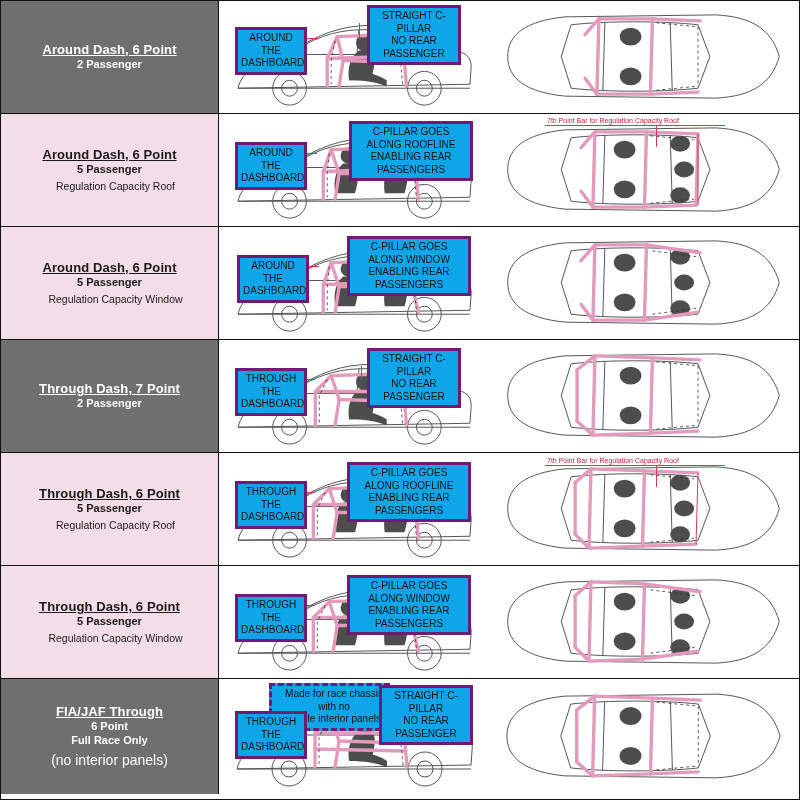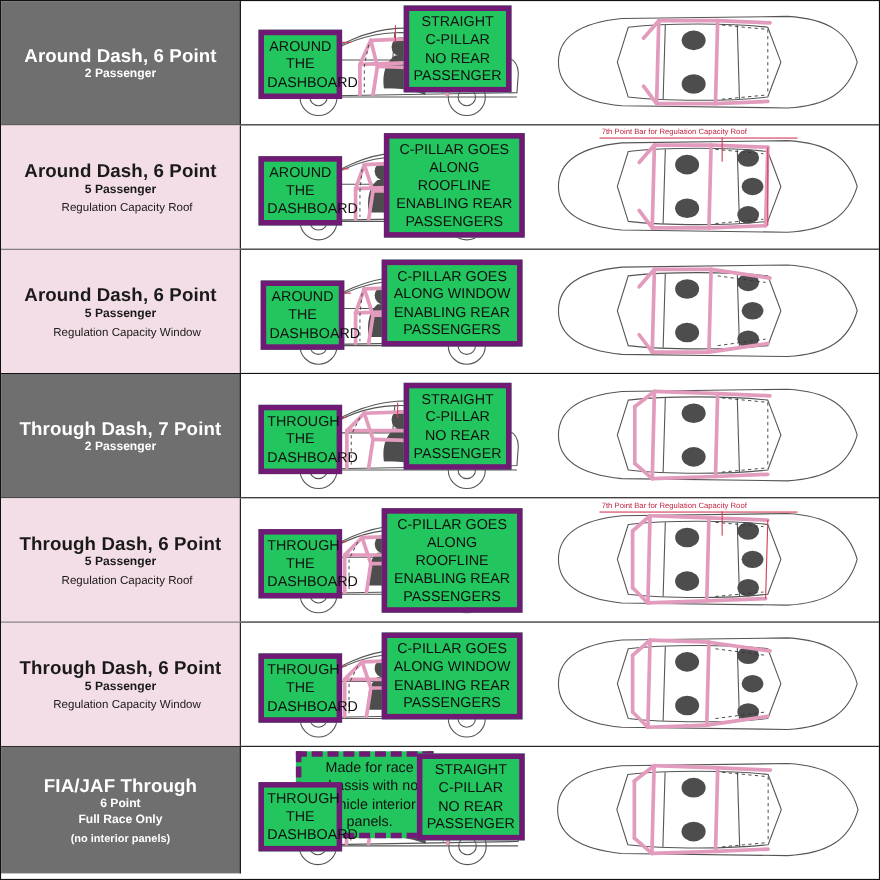--- a/index.html
+++ b/index.html
@@ -4,31 +4,31 @@
 <style>
   html,body{margin:0;padding:0;background:#ffffff;}
   body{width:800px;height:800px;font-family:"Liberation Sans",sans-serif;color:#111;overflow:hidden;}
   #sheet{width:800px;height:800px;position:relative;box-sizing:border-box;border:1px solid #111;}
   .row{display:flex;width:100%;box-sizing:border-box;border-bottom:1px solid #111;position:relative;}
   .row:last-child{border-bottom:none;}
   .label{width:218px;flex:0 0 218px;box-sizing:border-box;border-right:1px solid #111;
          display:flex;flex-direction:column;align-items:center;justify-content:center;text-align:center;padding:4px 6px;}
   .label.dark{background:#6f6f6f;color:#ffffff;}
   .label.pink{background:#f3dde6;color:#1a1a1a;}
-  .label .l1{font-size:17px;font-weight:bold;line-height:1.25;letter-spacing:.1px;}
+  .label .l1{font-size:13px;font-weight:bold;line-height:1.25;letter-spacing:.1px;text-decoration:underline;}
   .label .l2{font-size:11px;font-weight:bold;line-height:1.25;}
   .label .sub{font-size:10.5px;font-weight:normal;margin-top:3px;line-height:1.2;margin-left:12px;}
-  .label .sub2{font-size:10px;font-weight:bold;margin-top:4px;line-height:1.2;}
+  .label .sub2{font-size:14px;font-weight:normal;margin-top:4px;line-height:1.2;}
   .cells{flex:1;display:flex;position:relative;}
   .cell{position:relative;box-sizing:border-box;}
   .side{flex:0 0 266px;}
   .top{flex:1;}
   svg{display:block;width:100%;height:100%;}
-  .callout{position:absolute;background:#22c55e;border:5px solid #701a75;color:#111;
-           font-size:13px;line-height:1.25;padding:2px 3px;text-align:center;white-space:pre-line;z-index:5;}
+  .callout{position:absolute;background:#0ea5e9;border:3px solid #701a75;color:#111;
+           font-size:10px;line-height:1.25;padding:2px 3px;text-align:center;white-space:pre-line;z-index:5;}
   .callout.dashed{border-style:dashed;}
   .redtext{position:absolute;color:#c0223f;font-size:7px;z-index:5;white-space:nowrap;}
   .ln{position:absolute;background:#cf3b57;z-index:4;}
 </style>
 </head>
 <body>
 
 <div id="sheet">
 
   <div class="row" style="height:113px">

